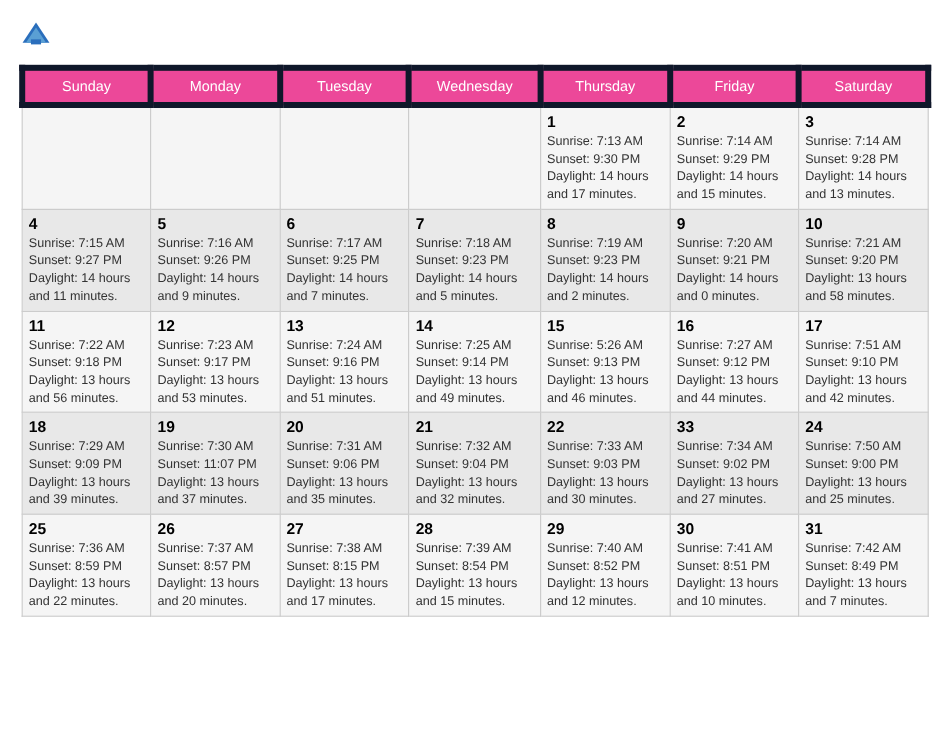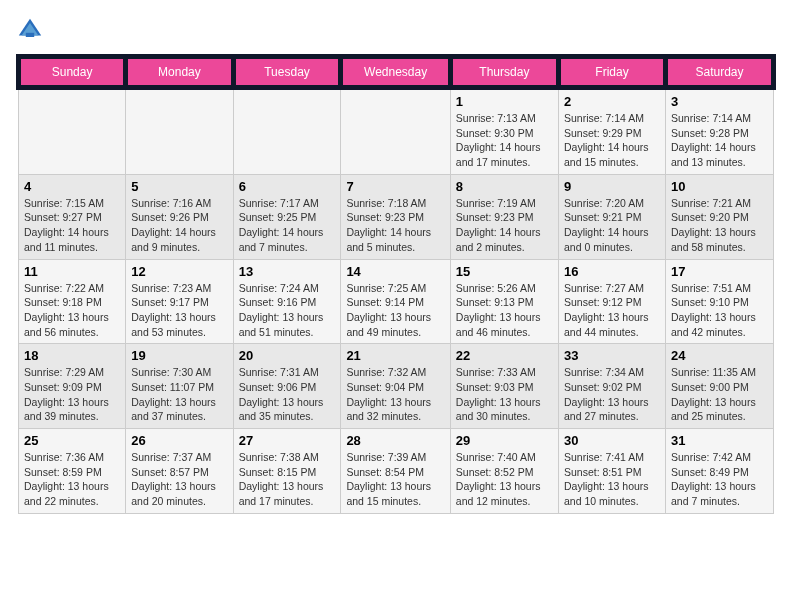--- a/index.html
+++ b/index.html
@@ -262,21 +262,21 @@
 Daylight: 13 hours and 30 minutes.</div>
         </td>
         <td>
           <div class="cell-day">33</div>
           <div class="cell-info">Sunrise: 7:34 AM
 Sunset: 9:02 PM
 Daylight: 13 hours and 27 minutes.</div>
         </td>
         <td>
           <div class="cell-day">24</div>
-          <div class="cell-info">Sunrise: 11:35 AM
+          <div class="cell-info">Sunrise: 7:50 AM
 Sunset: 9:00 PM
 Daylight: 13 hours and 25 minutes.</div>
         </td>
       </tr>
       <tr>
         <td>
           <div class="cell-day">25</div>
           <div class="cell-info">Sunrise: 7:36 AM
 Sunset: 8:59 PM
 Daylight: 13 hours and 22 minutes.</div>

